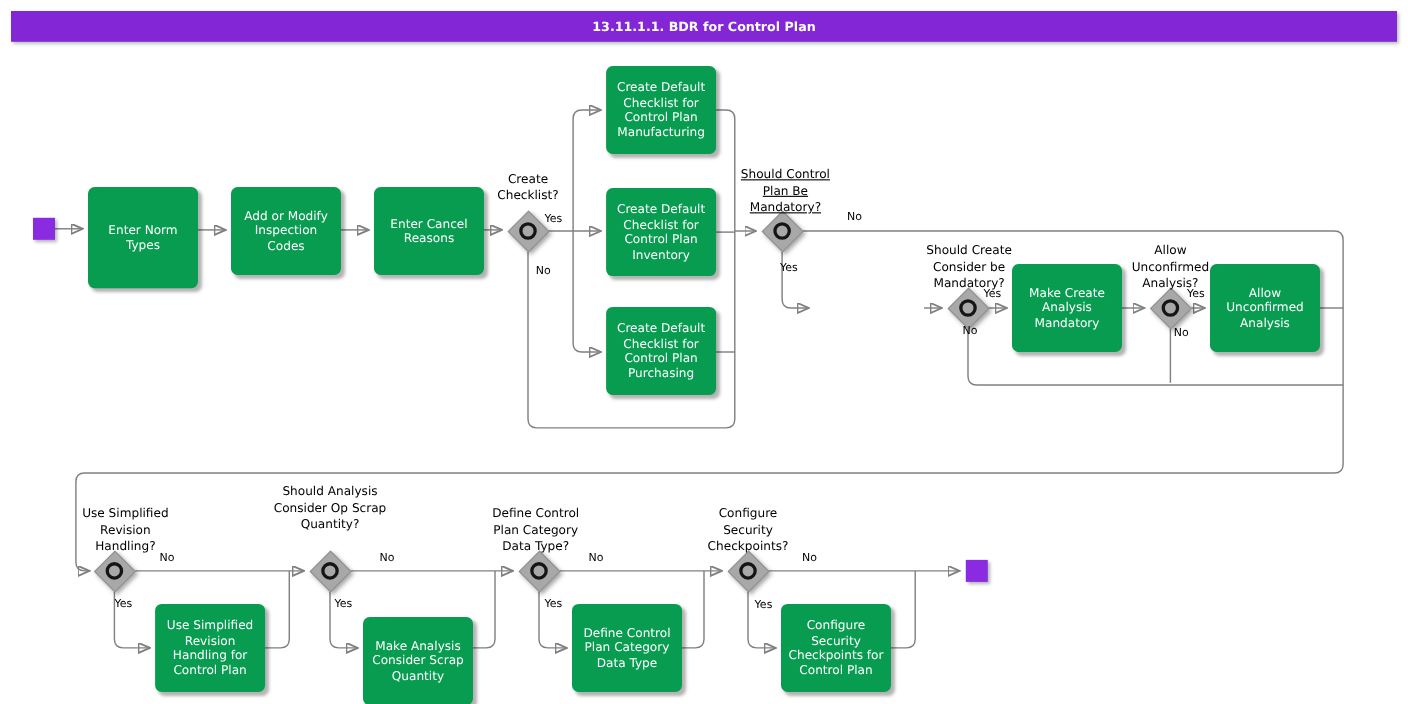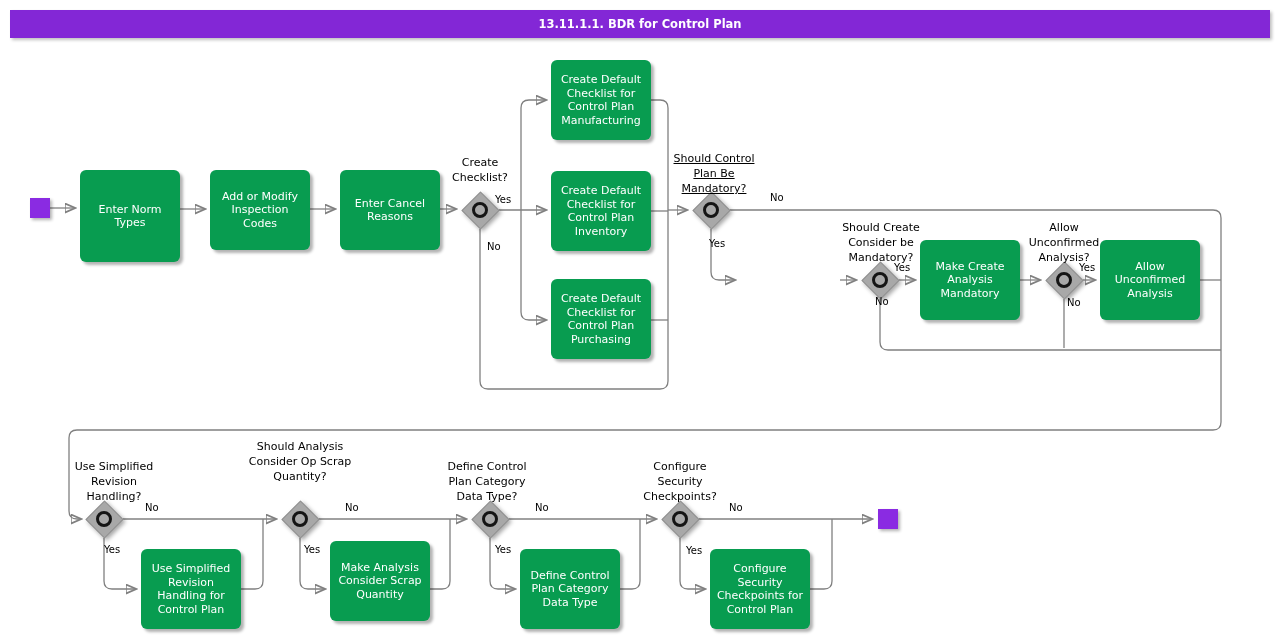--- a/index.html
+++ b/index.html
@@ -101,21 +101,21 @@
   <div class="act" style="left:920px;top:240px;width:100px;height:80px;">Make Create
 Analysis
 Mandatory</div>
   <div class="act" style="left:1100px;top:240px;width:100px;height:80px;">Allow
 Unconfirmed
 Analysis</div>
   <div class="act" style="left:141px;top:549px;width:100px;height:80px;">Use Simplified
 Revision
 Handling for
 Control Plan</div>
-  <div class="act" style="left:330px;top:541px;width:100px;height:80px;">Make Analysis
+  <div class="act" style="left:330px;top:561px;width:100px;height:80px;">Make Analysis
 Consider Scrap
 Quantity</div>
   <div class="act" style="left:520px;top:549px;width:100px;height:80px;">Define Control
 Plan Category
 Data Type</div>
   <div class="act" style="left:710px;top:549px;width:100px;height:80px;">Configure
 Security
 Checkpoints for
 Control Plan</div>
 

